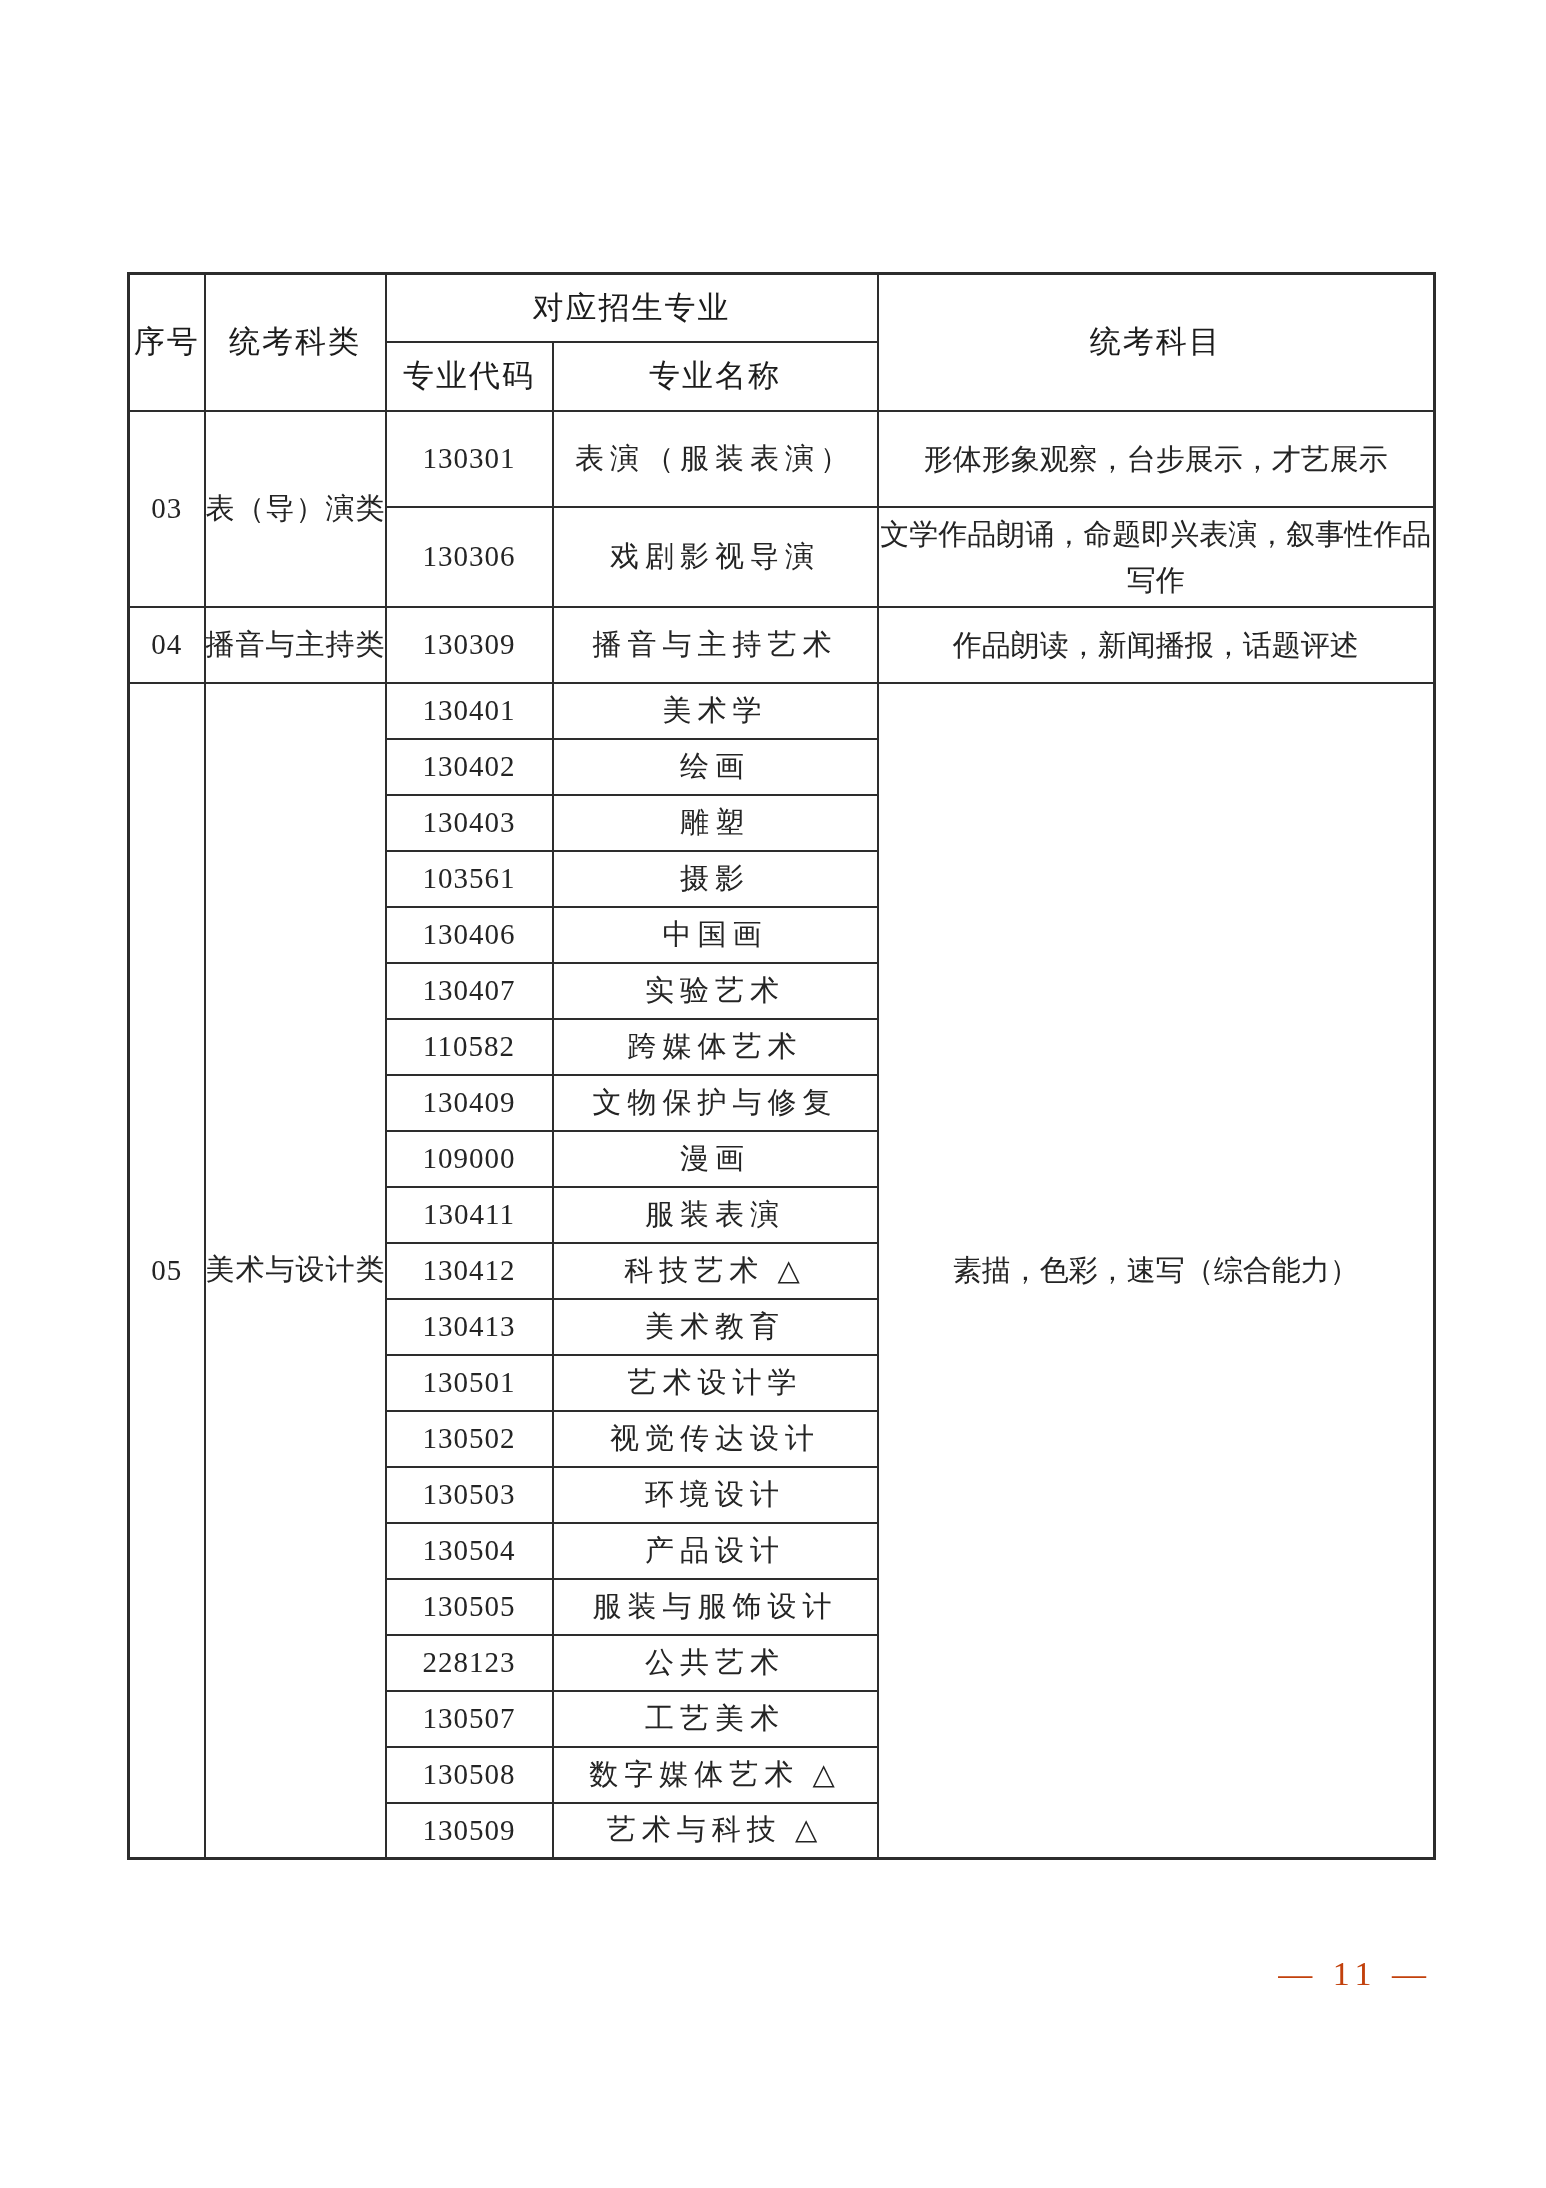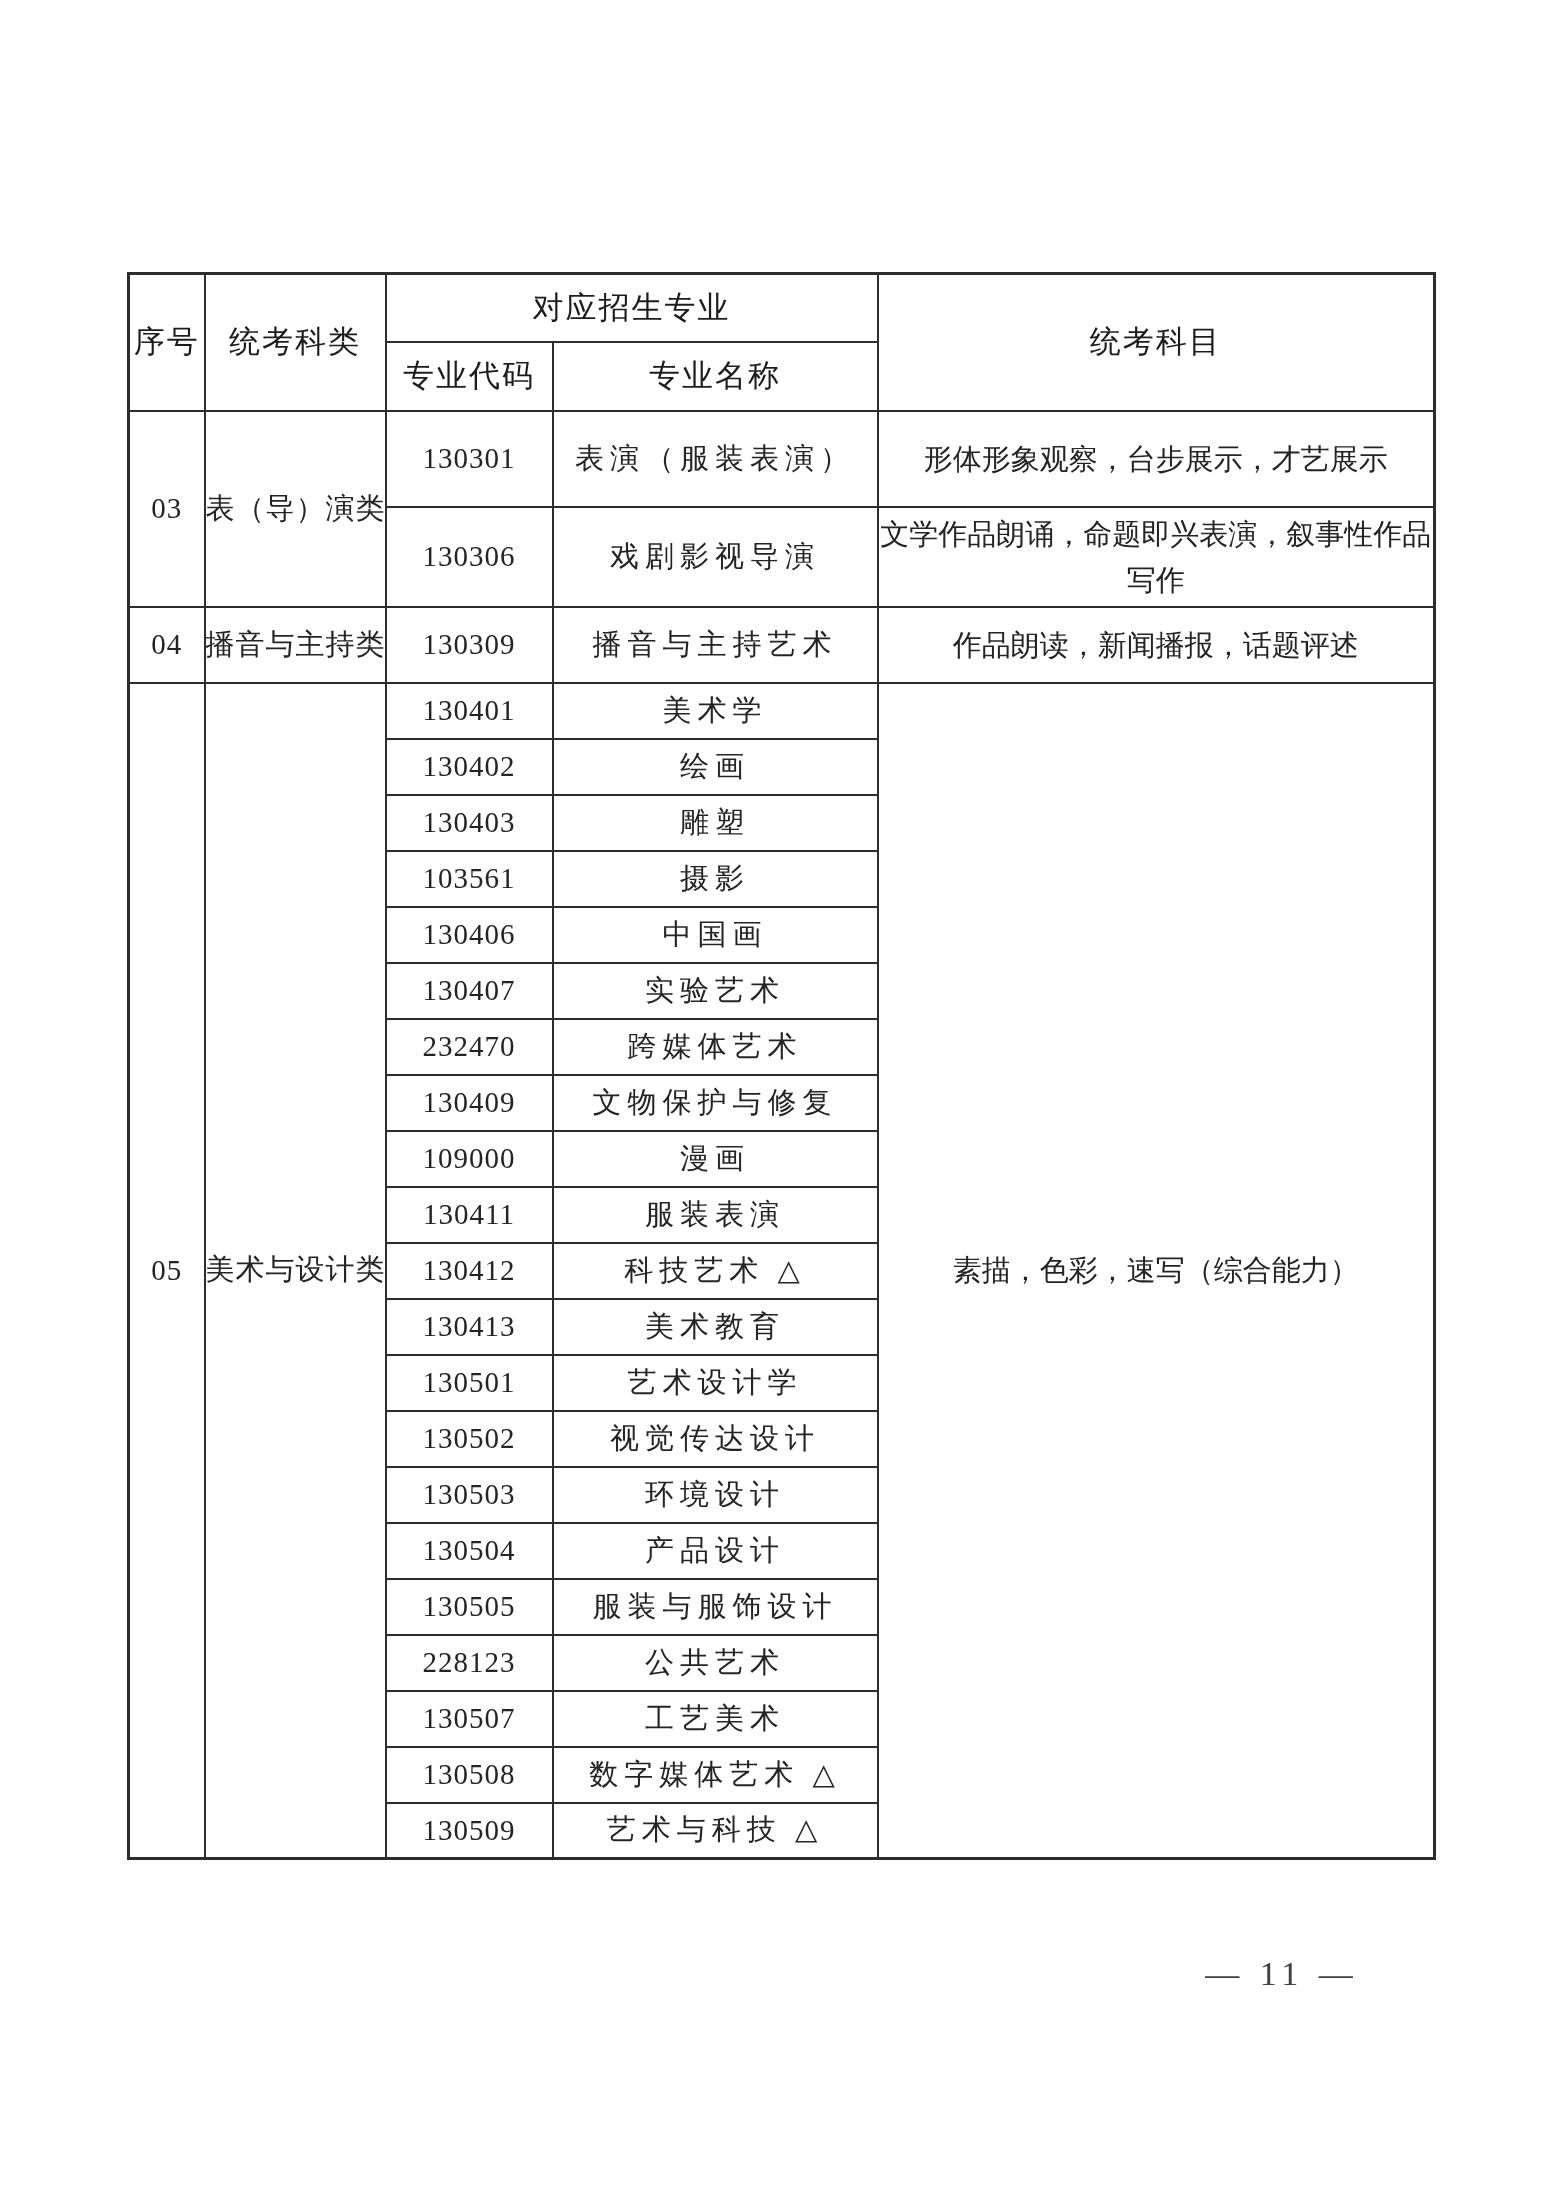--- a/index.html
+++ b/index.html
@@ -77,24 +77,24 @@
   tr.row-03a { height: 96px; }
   tr.row-03b { height: 100px; }
   tr.row-04  { height: 76px; }
   tr.row-art { height: 56px; }
 
   .page-number {
     position: absolute;
     top: 1955px;
     left: 1132px;
     width: 300px;
-    text-align: center;
+    text-align: right;
     font-family: "Liberation Serif", "DejaVu Serif", serif;
     font-size: 34px;
-    color: #404040;
+    color: #c2410c;
     letter-spacing: 6px;
     white-space: nowrap;
   }
 </style>
 </head>
 <body>
 
 <div class="sheet">
 
   <table class="majors">
@@ -160,21 +160,21 @@
     </tr>
     <tr class="row-art">
       <td class="code-cell">130406</td>
       <td class="name-cell">中国画</td>
     </tr>
     <tr class="row-art">
       <td class="code-cell">130407</td>
       <td class="name-cell">实验艺术</td>
     </tr>
     <tr class="row-art">
-      <td class="code-cell">232470</td>
+      <td class="code-cell">110582</td>
       <td class="name-cell">跨媒体艺术</td>
     </tr>
     <tr class="row-art">
       <td class="code-cell">130409</td>
       <td class="name-cell">文物保护与修复</td>
     </tr>
     <tr class="row-art">
       <td class="code-cell">109000</td>
       <td class="name-cell">漫画</td>
     </tr>

